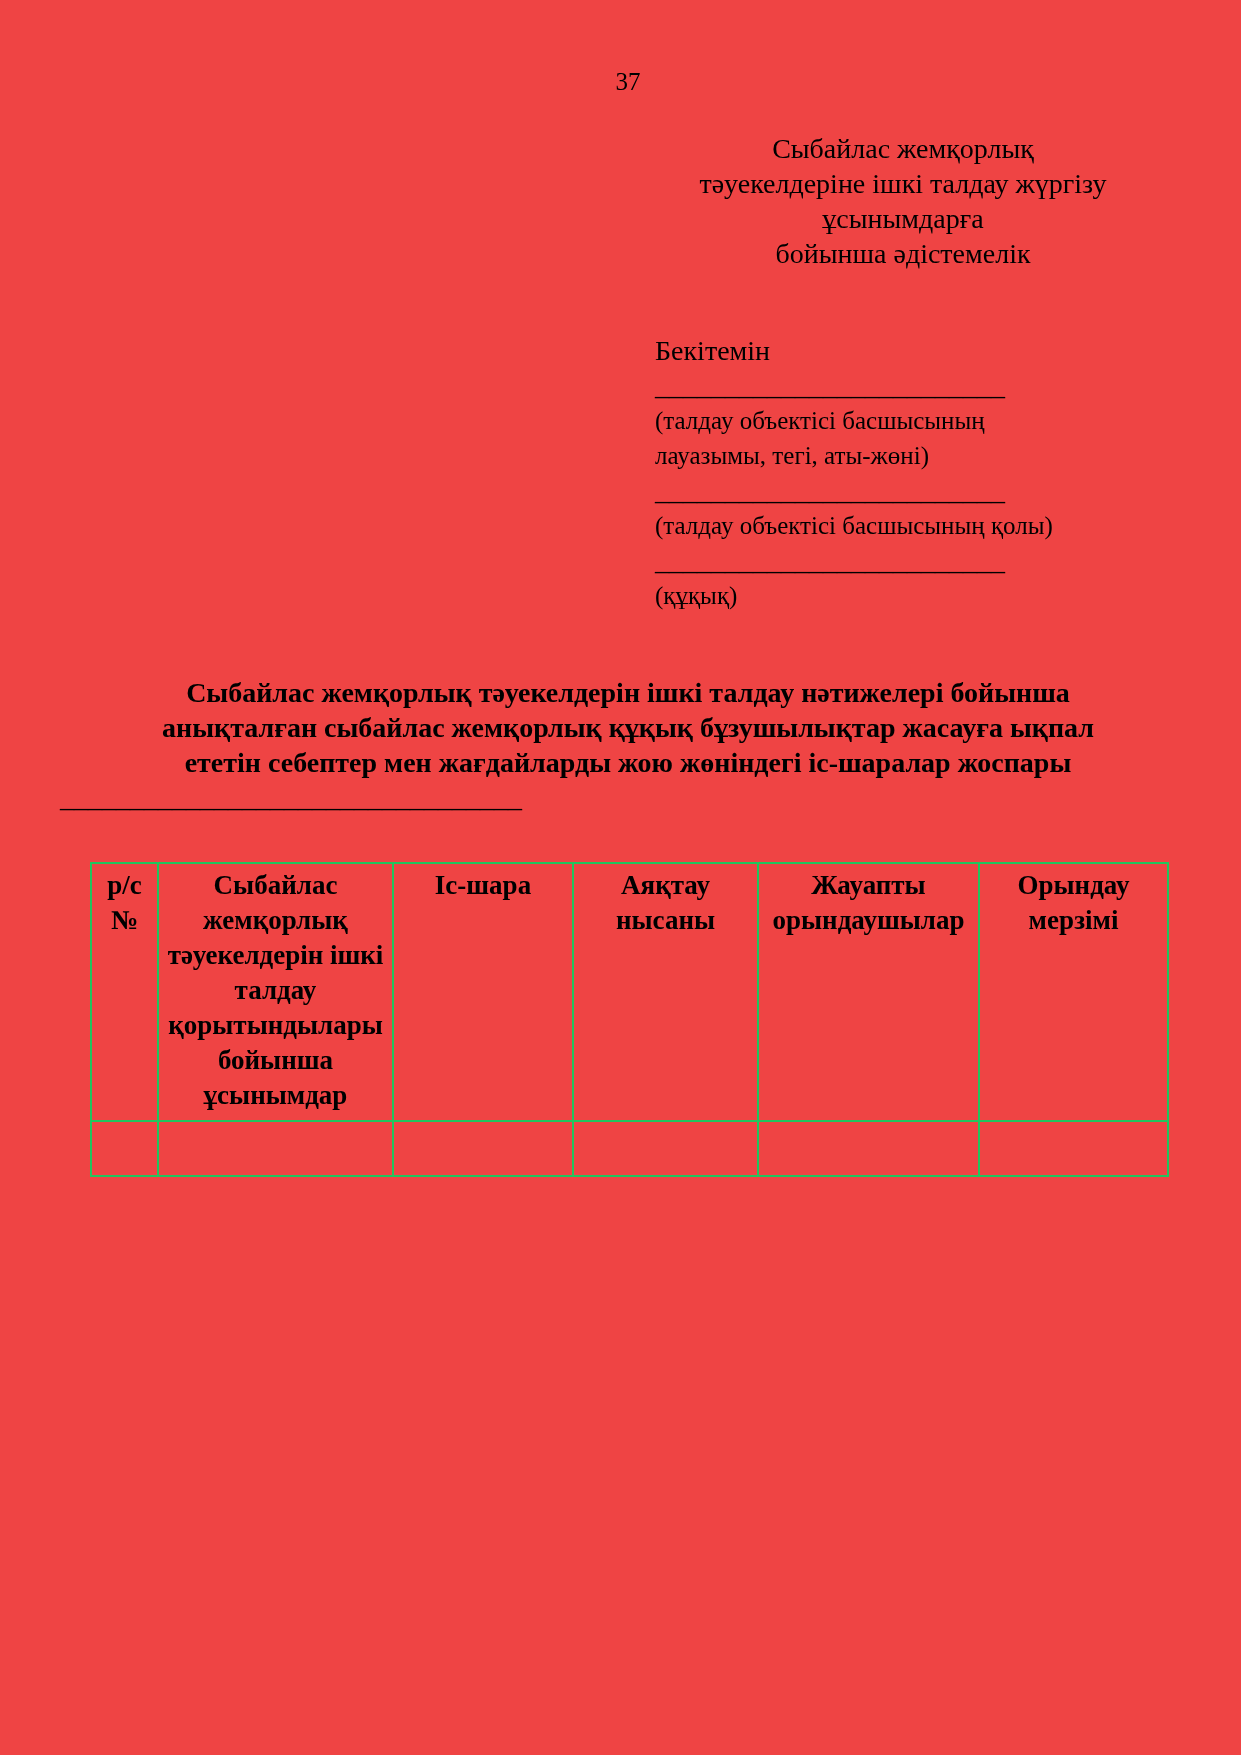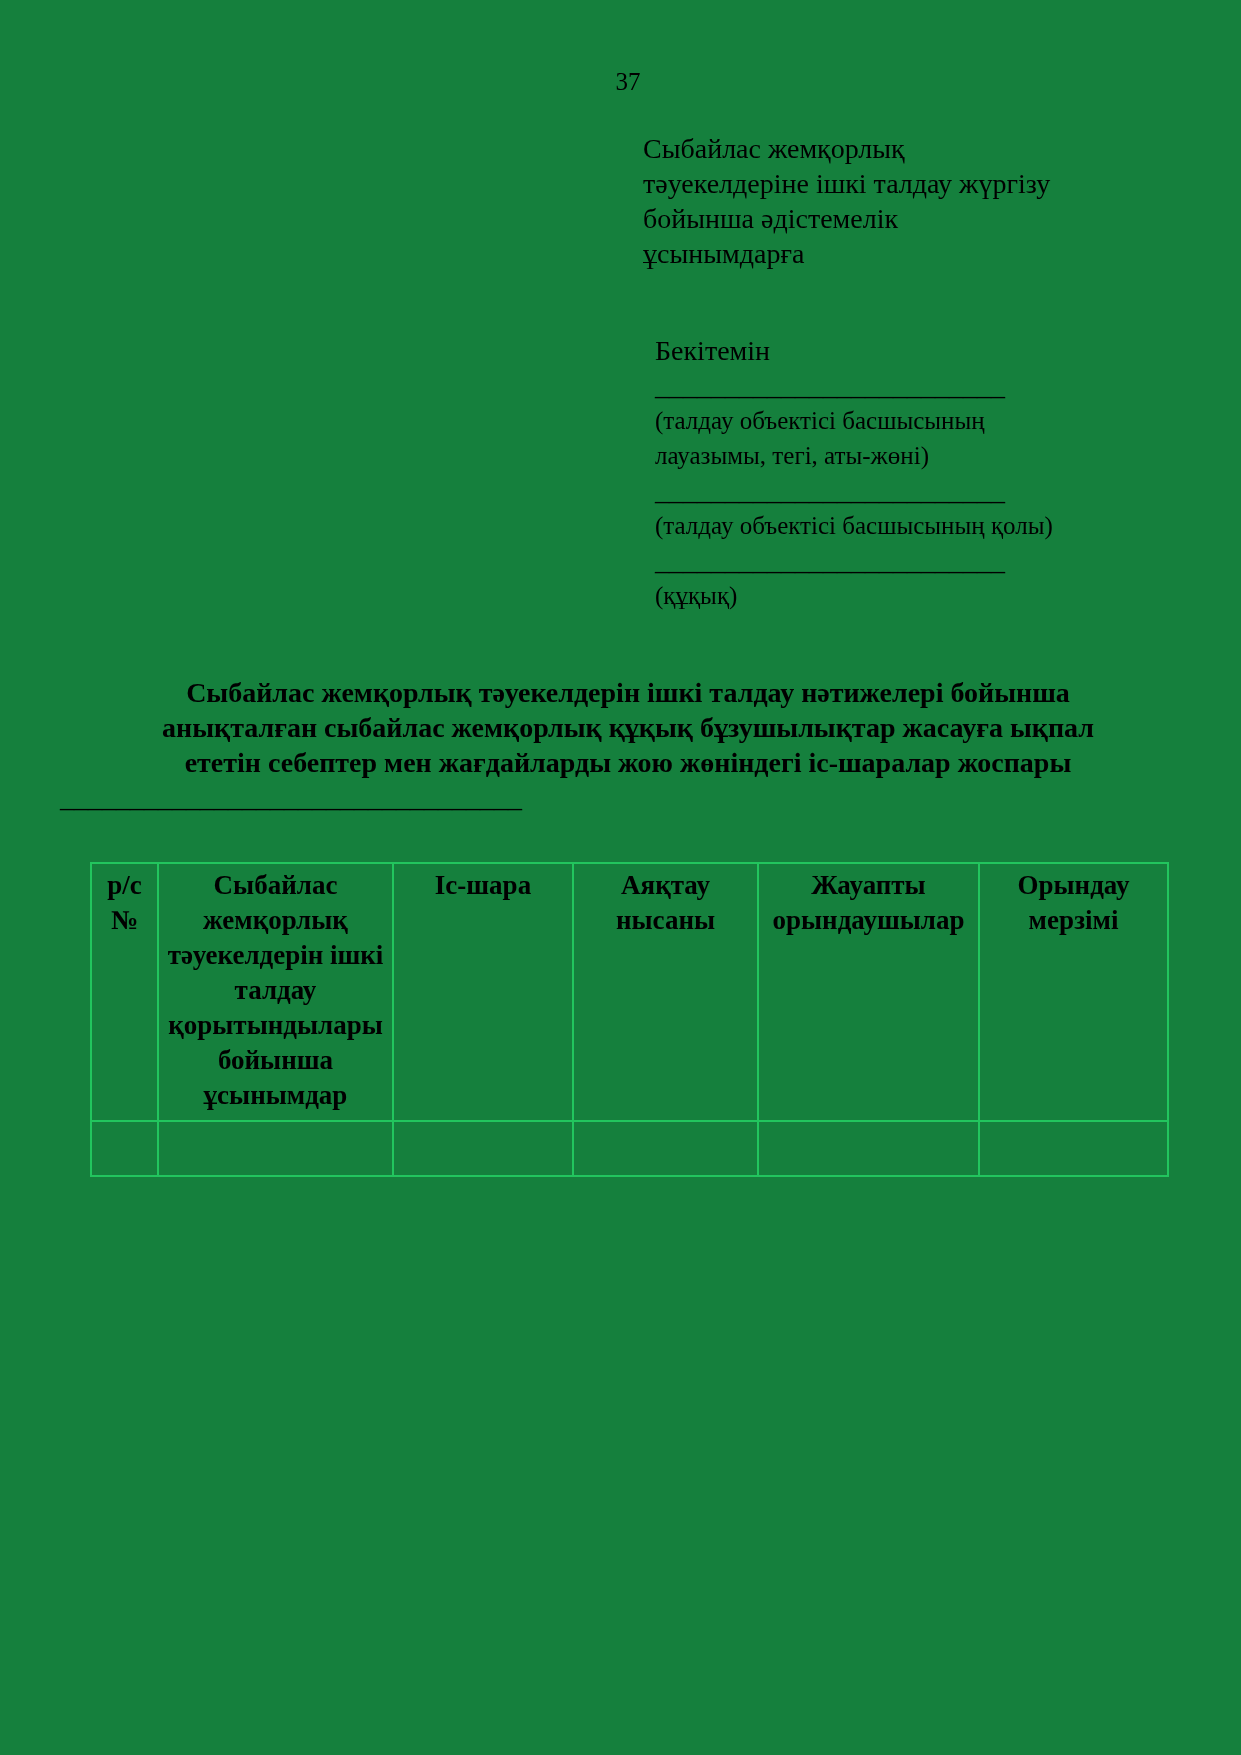--- a/index.html
+++ b/index.html
@@ -5,37 +5,38 @@
   html, body {
     margin: 0;
     padding: 0;
     background: #ffffff;
   }
   .page {
     position: relative;
     box-sizing: border-box;
     width: 1241px;
     height: 1755px;
-    background: #15803d;
+    background: #ef4444;
     color: #000000;
     font-family: "Liberation Serif", "DejaVu Serif", serif;
     font-size: 28px;
     line-height: 35px;
     padding: 64px 75px 0 90px;
     overflow: hidden;
   }
   .page-number {
     text-align: center;
     font-size: 25px;
     margin-bottom: 32px;
   }
   .appendix-note {
     width: 520px;
     margin-left: auto;
     margin-right: 3px;
+    text-align: center;
     font-family: Liberation Serif, serif;
   }
   .approval-block {
     width: 460px;
     margin-left: auto;
     margin-right: 51px;
     margin-top: 62px;
   }
   .caption {
     font-size: 25px;
@@ -77,22 +78,22 @@
 </head>
 <body>
 
 <div class="page">
 
   <div class="page-number">37</div>
 
   <div class="appendix-note">
     <div>Сыбайлас жемқорлық</div>
     <div>тәуекелдеріне ішкі талдау жүргізу</div>
+    <div>ұсынымдарға</div>
     <div>бойынша әдістемелік</div>
-    <div>ұсынымдарға</div>
   </div>
 
   <div class="approval-block">
     <div>Бекітемін</div>
     <div>_________________________</div>
     <div class="caption">(талдау объектісі басшысының</div>
     <div class="caption">лауазымы, тегі, аты-жөні)</div>
     <div>_________________________</div>
     <div class="caption">(талдау объектісі басшысының қолы)</div>
     <div>_________________________</div>

